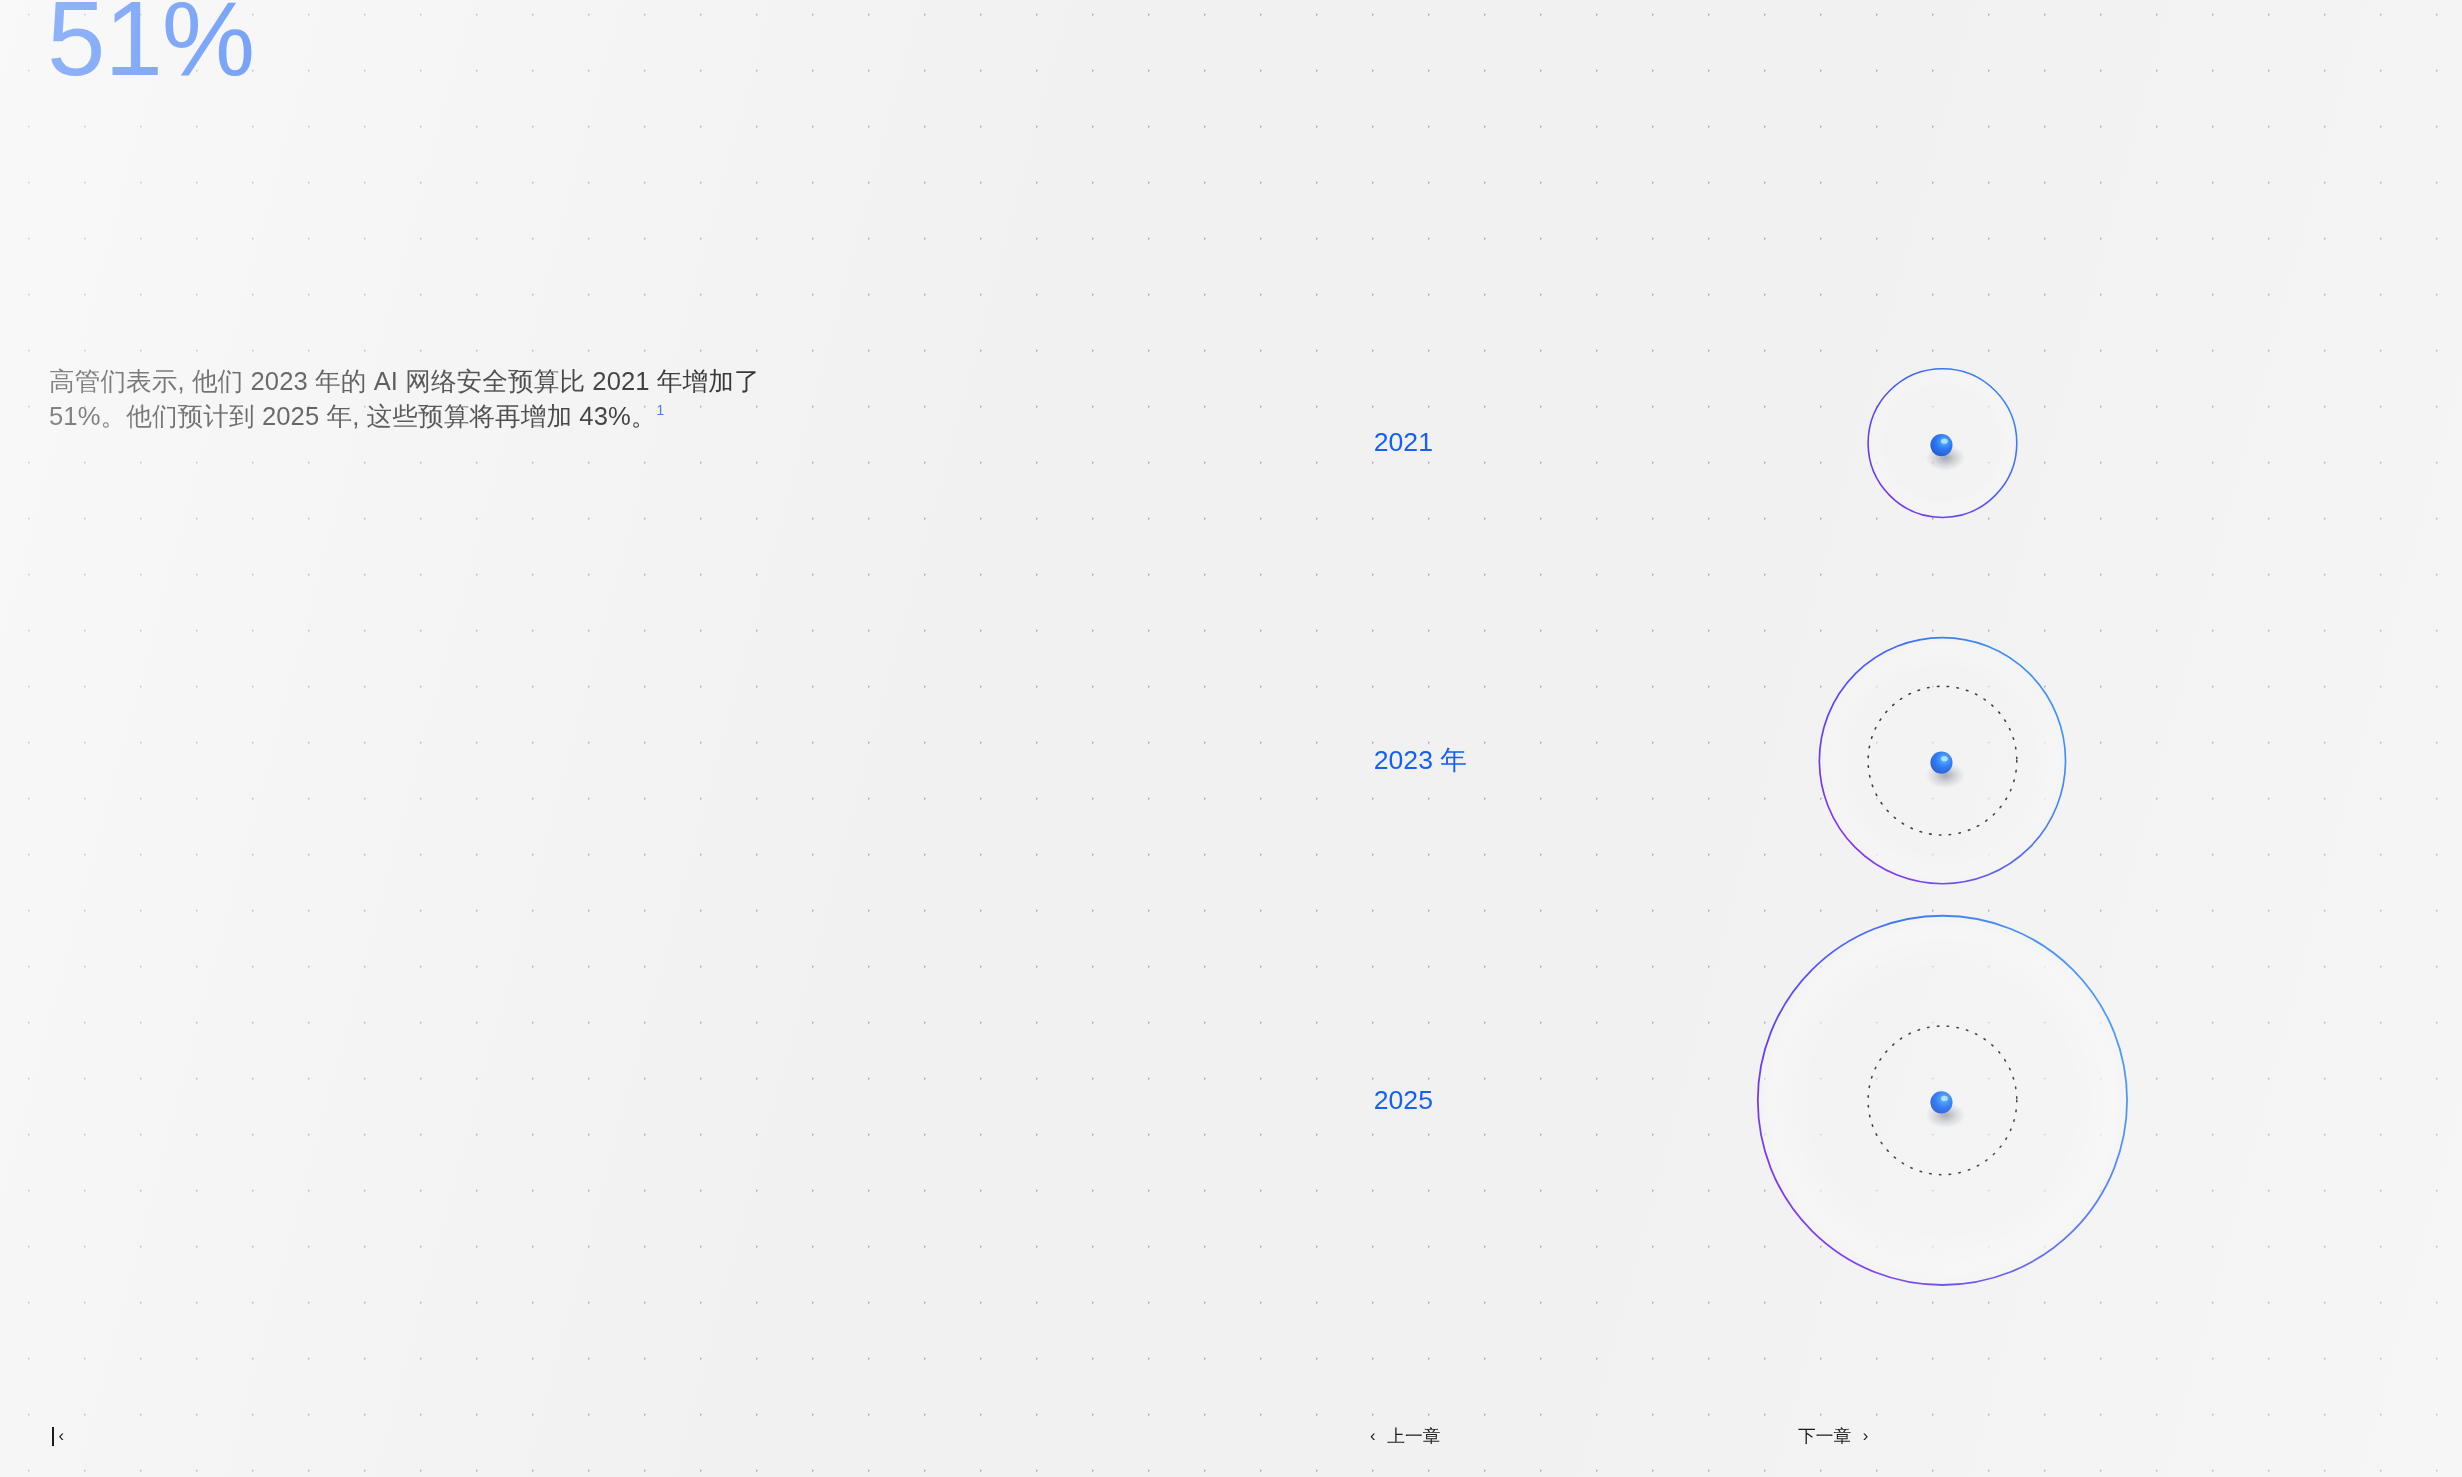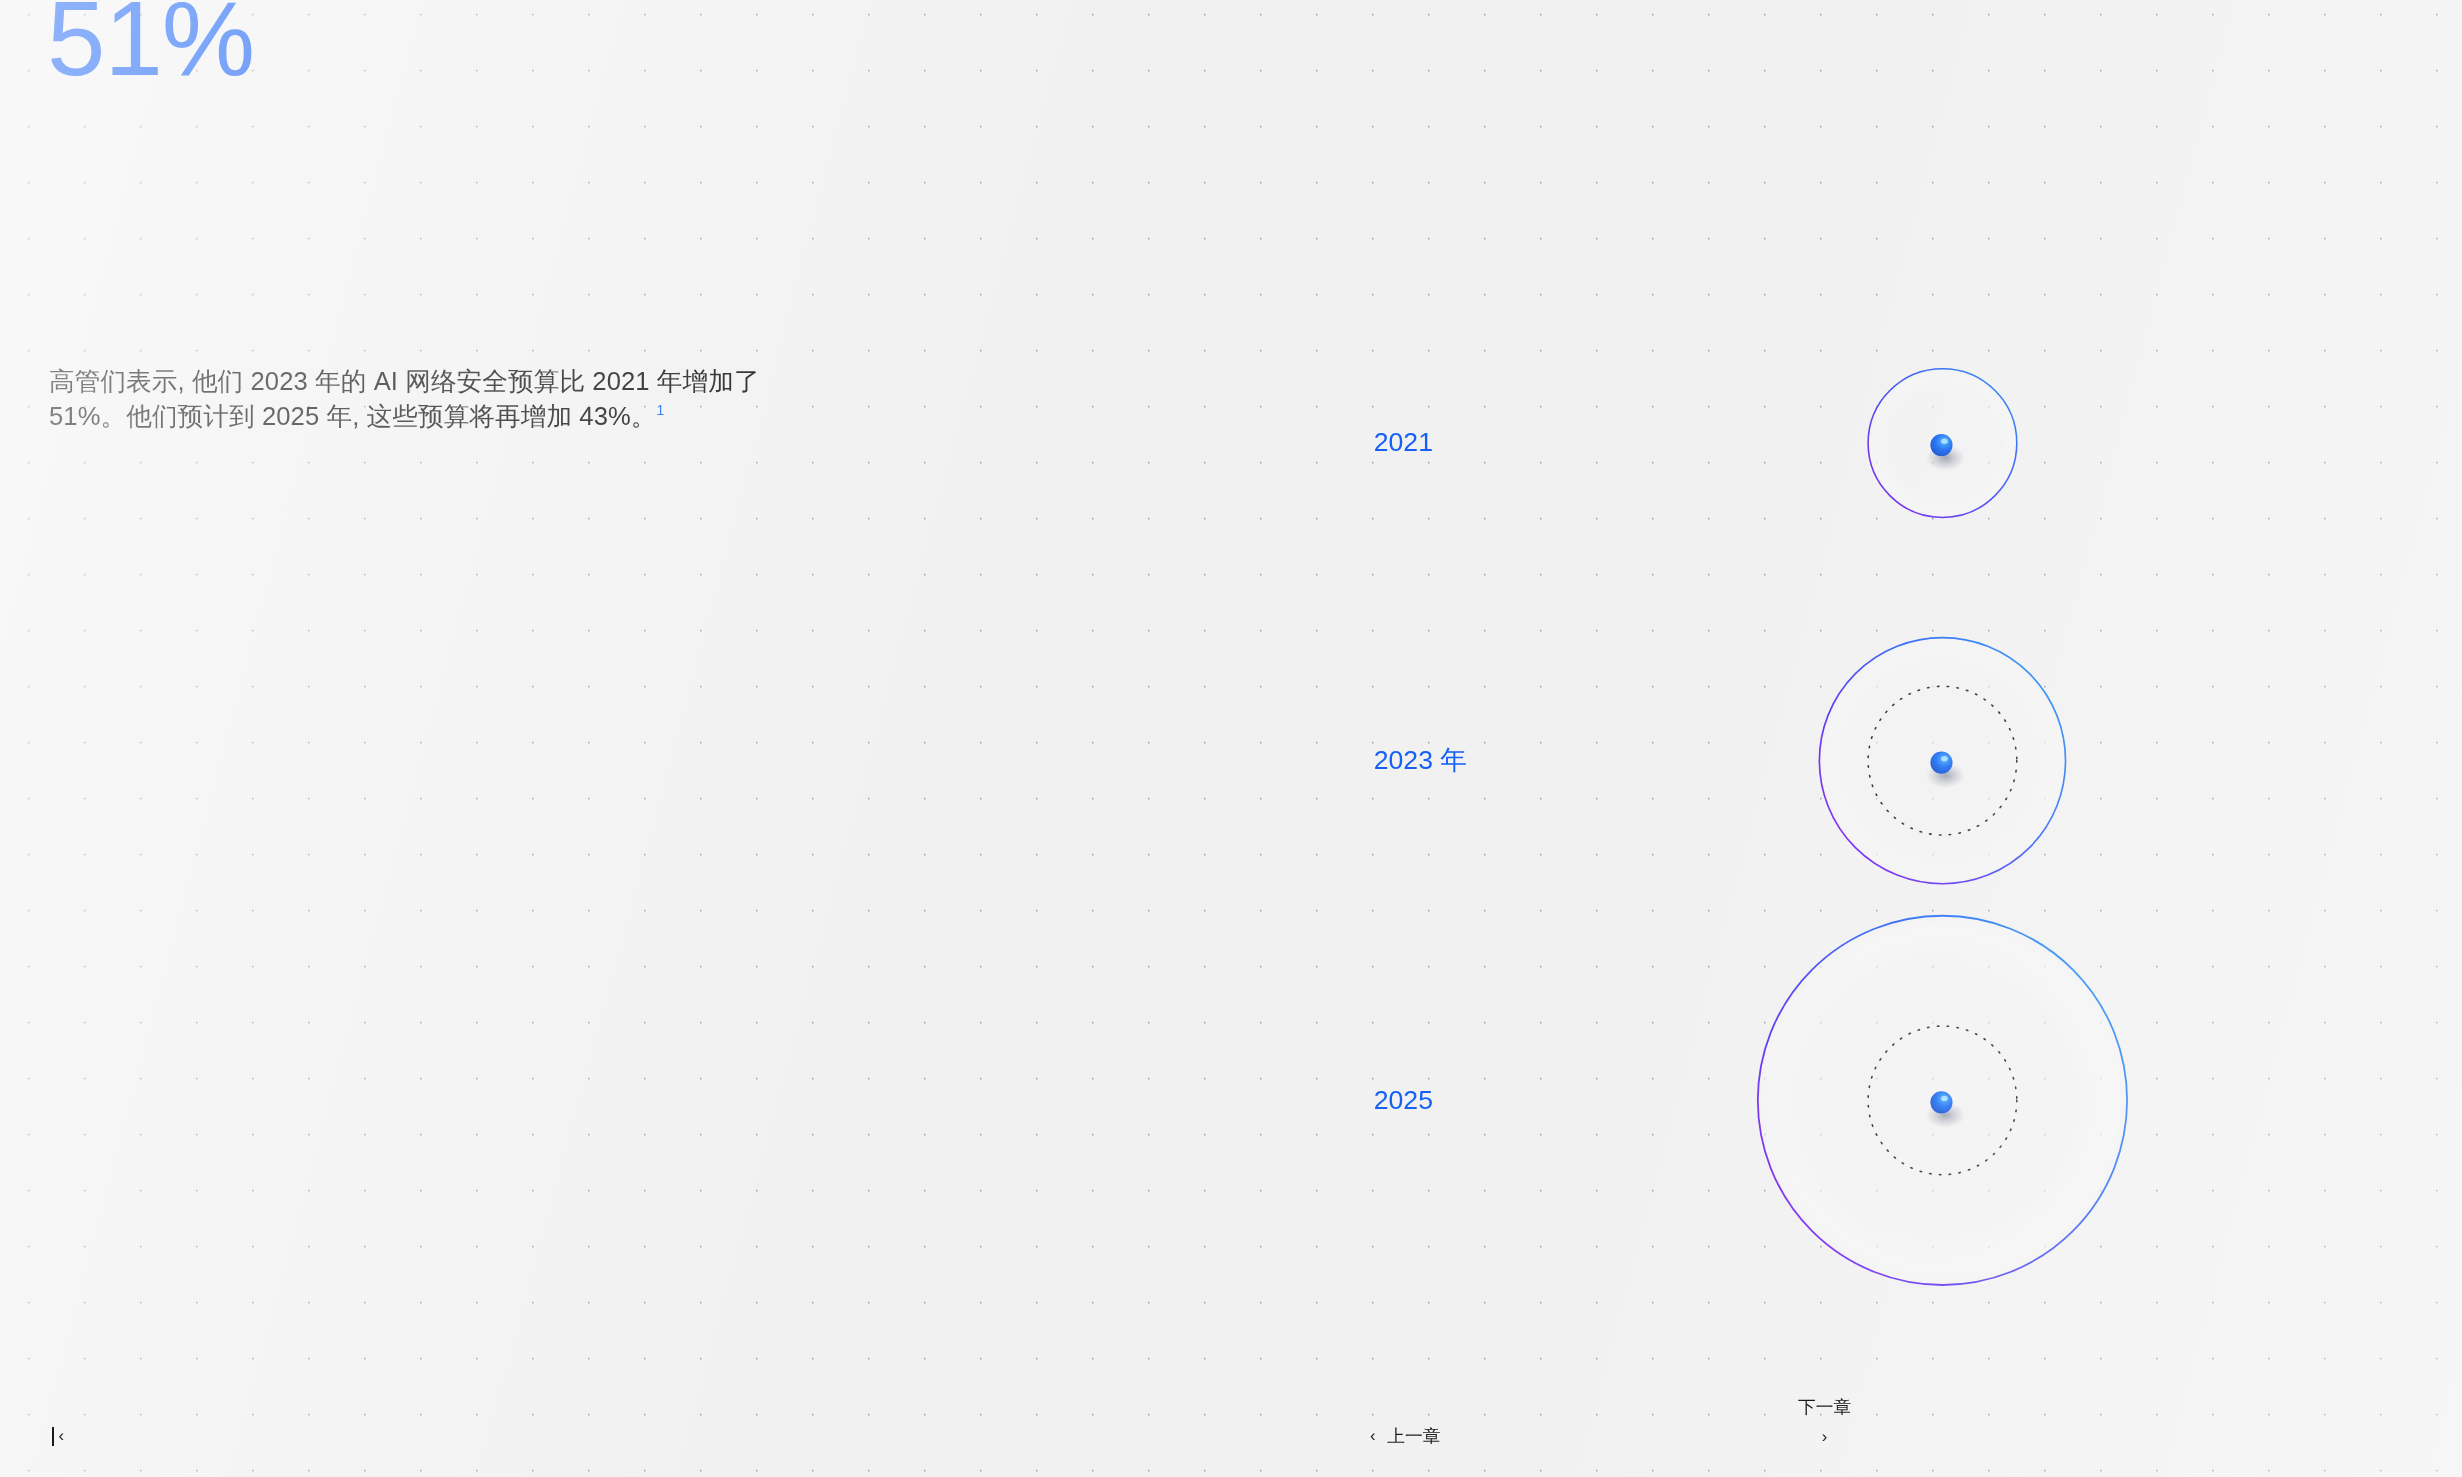--- a/index.html
+++ b/index.html
@@ -92,21 +92,21 @@
     color: #1b1b1b;
     font-size: 17.7px;
     line-height: 1;
     white-space: nowrap;
     display: flex;
     align-items: center;
     gap: 11.8px;
   }
   #first-page-btn { left: 52px; bottom: 31.5px; }
   #prev-chapter  { left: 1370px; bottom: 31.5px; }
-  #next-chapter  { left: 1798px; bottom: 31.5px; flex-direction: column; }
+  #next-chapter  { left: 1798px; bottom: 31.5px; }
 
   .chev { font-size: 16.7px; line-height: 1; display: inline-block; color:#1b1b1b; }
   #first-page-btn .bar {
     display: inline-block;
     width: 1.5px; height: 18.7px;
     background: #1b1b1b;
     margin-right: -6.9px;
   }
 </style>
 </head>

